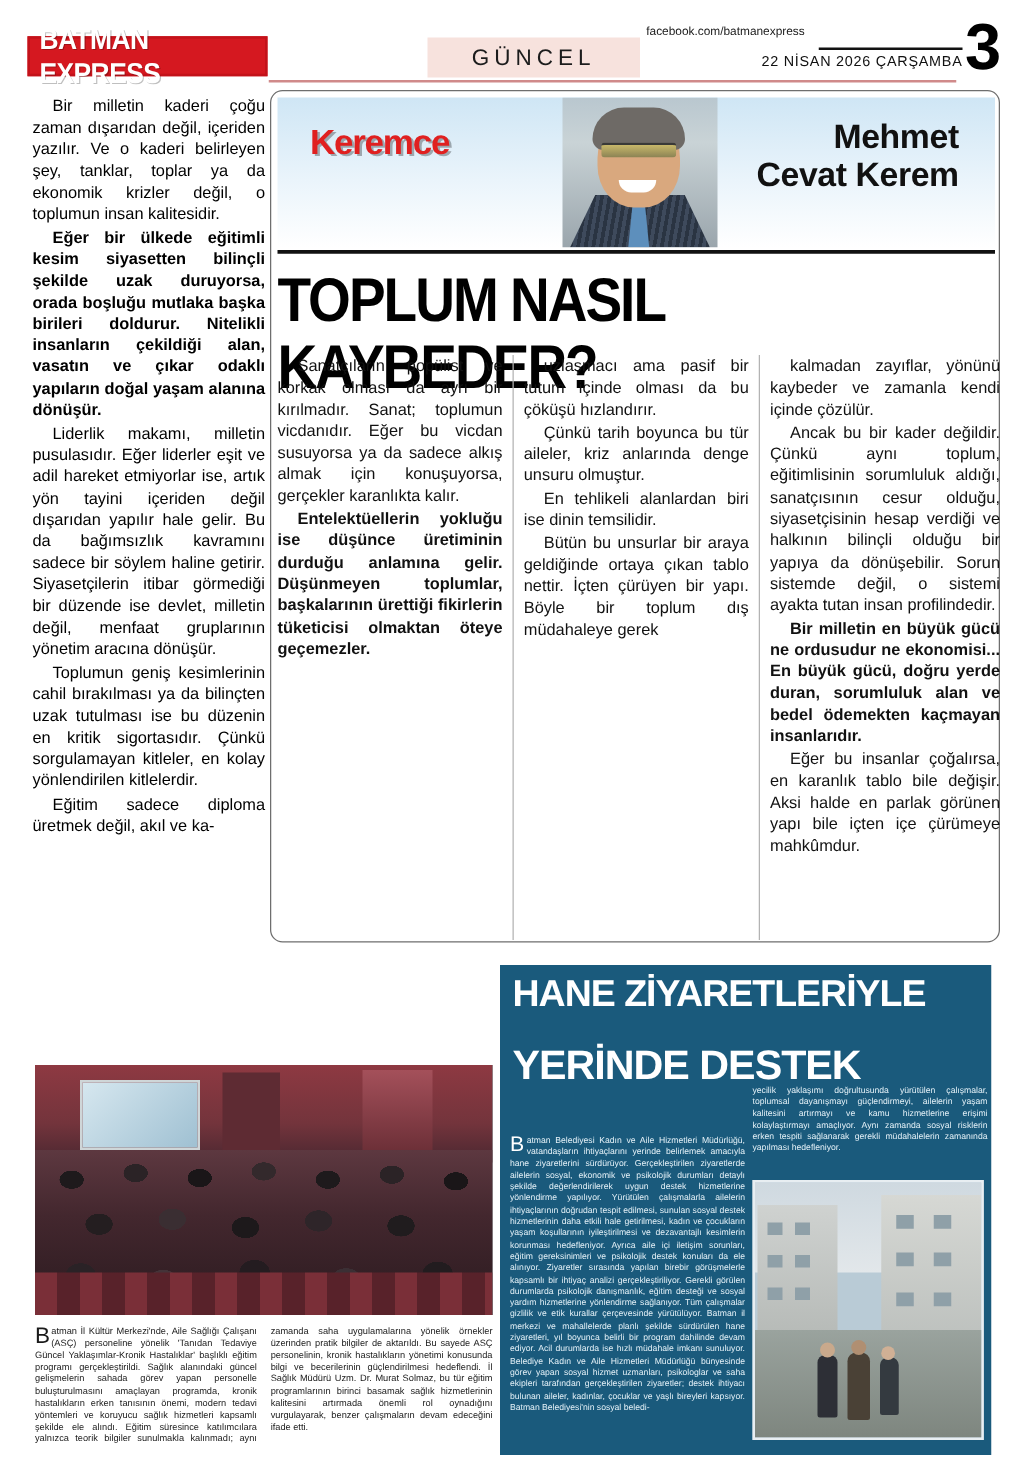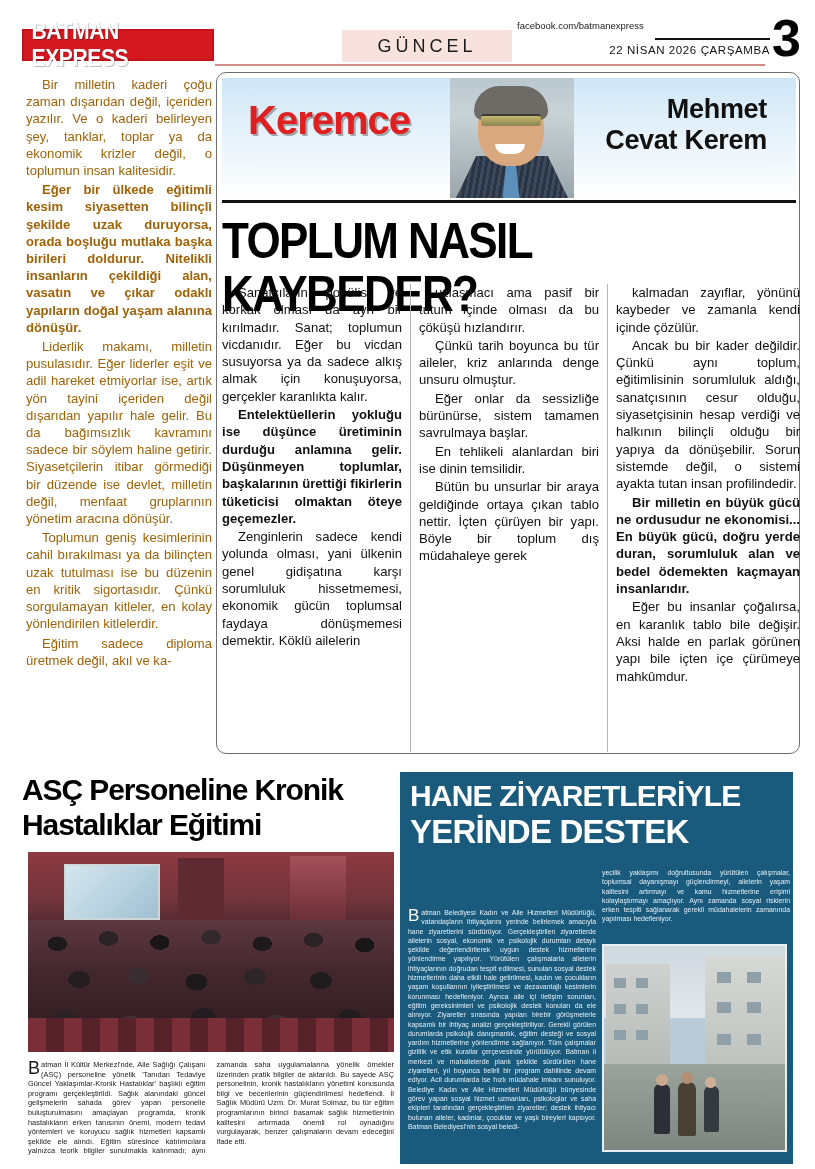--- a/index.html
+++ b/index.html
@@ -44,35 +44,35 @@
   .masthead-rule {
     position: absolute; left: 215px; top: 64px; width: 550px; height: 2px; background: #d08a8a;
   }
 
   
   .top-article { position: absolute; left: 0; top: 70px; width: 815px; height: 700px; }
 
   
   .col-intro {
     position: absolute; left: 26px; top: 6px; width: 186px;
-    font-size: 13.1px; line-height: 17.2px; color: #a16207;
+    font-size: 13.1px; line-height: 17.2px; color: #000000;
     text-align: justify; hyphens: manual;
   }
   .col-intro p { text-indent: 16px; margin-bottom: 2px; }
   .col-intro p.bold { font-weight: bold; }
 
   
   .colhead {
     position: absolute; left: 222px; top: 8px; width: 574px; height: 120px;
     background: linear-gradient(to bottom, #cfe6f5 0%, #eaf4fb 55%, #ffffff 100%);
     overflow: hidden;
   }
   .keremce {
     position: absolute; left: 26px; top: 20px;
-    font-size: 40px; font-weight: bold; color: #e02020;
+    font-size: 28px; font-weight: bold; color: #e02020;
     font-family: "Liberation Sans", sans-serif;
     letter-spacing: -1px;
     text-shadow: 2px 2px 0 rgba(0,0,0,0.30);
   }
   .photo {
     position: absolute; left: 228px; top: 0px; width: 124px; height: 120px;
     background: linear-gradient(to bottom, #b9c7cf 0%, #c9d3d6 30%, #9aa5ac 100%);
     overflow: hidden;
   }
   .ph-head {
@@ -194,21 +194,21 @@
   
   .br {
     position: absolute; left: 400px; top: 0; width: 393px; height: 392px;
     background: #1a5a7c;
   }
   .br-head {
     position: absolute; left: 10px; top: 6px; width: 376px;
     font-size: 30px; font-weight: bold; color: #ffffff;
     line-height: 36px; letter-spacing: -0.8px;
   }
-  .br-head .l2 { display: block; font-size: 33px; }
+  .br-head .l2 { display: block; font-size: 33px; margin-top: 20px; }
   .br-text2 {
     position: absolute; left: 8px; top: 136px; width: 188px; height: 248px;
     font-size: 6.9px; line-height: 9.3px; color: #e3f0f7; text-align: justify;
   }
   .br-dropcap {
     float: left; font-size: 17px; line-height: 14px; color: #fff;
     padding-right: 2px; margin-top: 1px; font-weight: normal;
   }
   .br-photo {
     position: absolute; left: 202px; top: 172px; width: 185px; height: 208px;
@@ -283,47 +283,41 @@
       </div>
     </div>
     <div class="colhead-rule"></div>
 
     <div class="headline">TOPLUM NASIL KAYBEDER?</div>
 
     <div class="body-cols">
       <div class="bcol c1" id="bcol1">
           <p>Sanatçıların popülist ve korkak olması da ayrı bir kırılmadır. Sanat; toplumun vicdanıdır. Eğer bu vicdan susuyorsa ya da sadece alkış almak için konuşuyorsa, gerçekler karanlıkta kalır.</p>
           <p class="bold">Entelektüellerin yokluğu ise düşünce üretiminin durduğu anlamına gelir. Düşünmeyen toplumlar, başkalarının ürettiği fikirlerin tüketicisi olmaktan öteye geçemezler.</p>
-          <p>Zenginlerin sadece kendi yolunda olması, yani ülkenin genel gidişatına karşı sorumluluk hissetmemesi, ekonomik gücün toplumsal faydaya dönüşmemesi demektir. Köklü ailelerin</p>
         </div>
       <div class="bcol c2" id="bcol2">
           <p>uzlaşmacı ama pasif bir tutum içinde olması da bu çöküşü hızlandırır.</p>
           <p>Çünkü tarih boyunca bu tür aileler, kriz anlarında denge unsuru olmuştur.</p>
-          <p>Eğer onlar da sessizliğe bürünürse, sistem tamamen savrulmaya başlar.</p>
           <p>En tehlikeli alanlardan biri ise dinin temsilidir.</p>
           <p>Bütün bu unsurlar bir araya geldiğinde ortaya çıkan tablo nettir. İçten çürüyen bir yapı. Böyle bir toplum dış müdahaleye gerek</p>
         </div>
       <div class="bcol c3" id="bcol3">
           <p>kalmadan zayıflar, yönünü kaybeder ve zamanla kendi içinde çözülür.</p>
           <p>Ancak bu bir kader değildir. Çünkü aynı toplum, eğitimlisinin sorumluluk aldığı, sanatçısının cesur olduğu, siyasetçisinin hesap verdiği ve halkının bilinçli olduğu bir yapıya da dönüşebilir. Sorun sistemde değil, o sistemi ayakta tutan insan profilindedir.</p>
           <p class="bold">Bir milletin en büyük gücü ne ordusudur ne ekonomisi... En büyük gücü, doğru yerde duran, sorumluluk alan ve bedel ödemekten kaçmayan insanlarıdır.</p>
           <p>Eğer bu insanlar çoğalırsa, en karanlık tablo bile değişir. Aksi halde en parlak görünen yapı bile içten içe çürümeye mahkûmdur.</p>
         </div>
     </div>
     <div class="col-sep" style="left:410px;"></div>
     <div class="col-sep" style="left:607px;"></div>
   </div>
 
   <div class="bottom">
 
     <div class="bl">
-      <div class="bl-head">
-        <span>ASÇ Personeline Kronik</span>
-        <span class="l2">Hastalıklar Eğitimi</span>
-      </div>
       <div class="bl-photo">
         <div class="bp-wall"></div>
         <div class="bp-screen"></div>
         <div class="bp-doorL"></div>
         <div class="bp-doorR"></div>
         <div class="bp-crowd">
           <div class="bp-chairs"></div>
         </div>
       </div>
       <div class="bl-caption">

